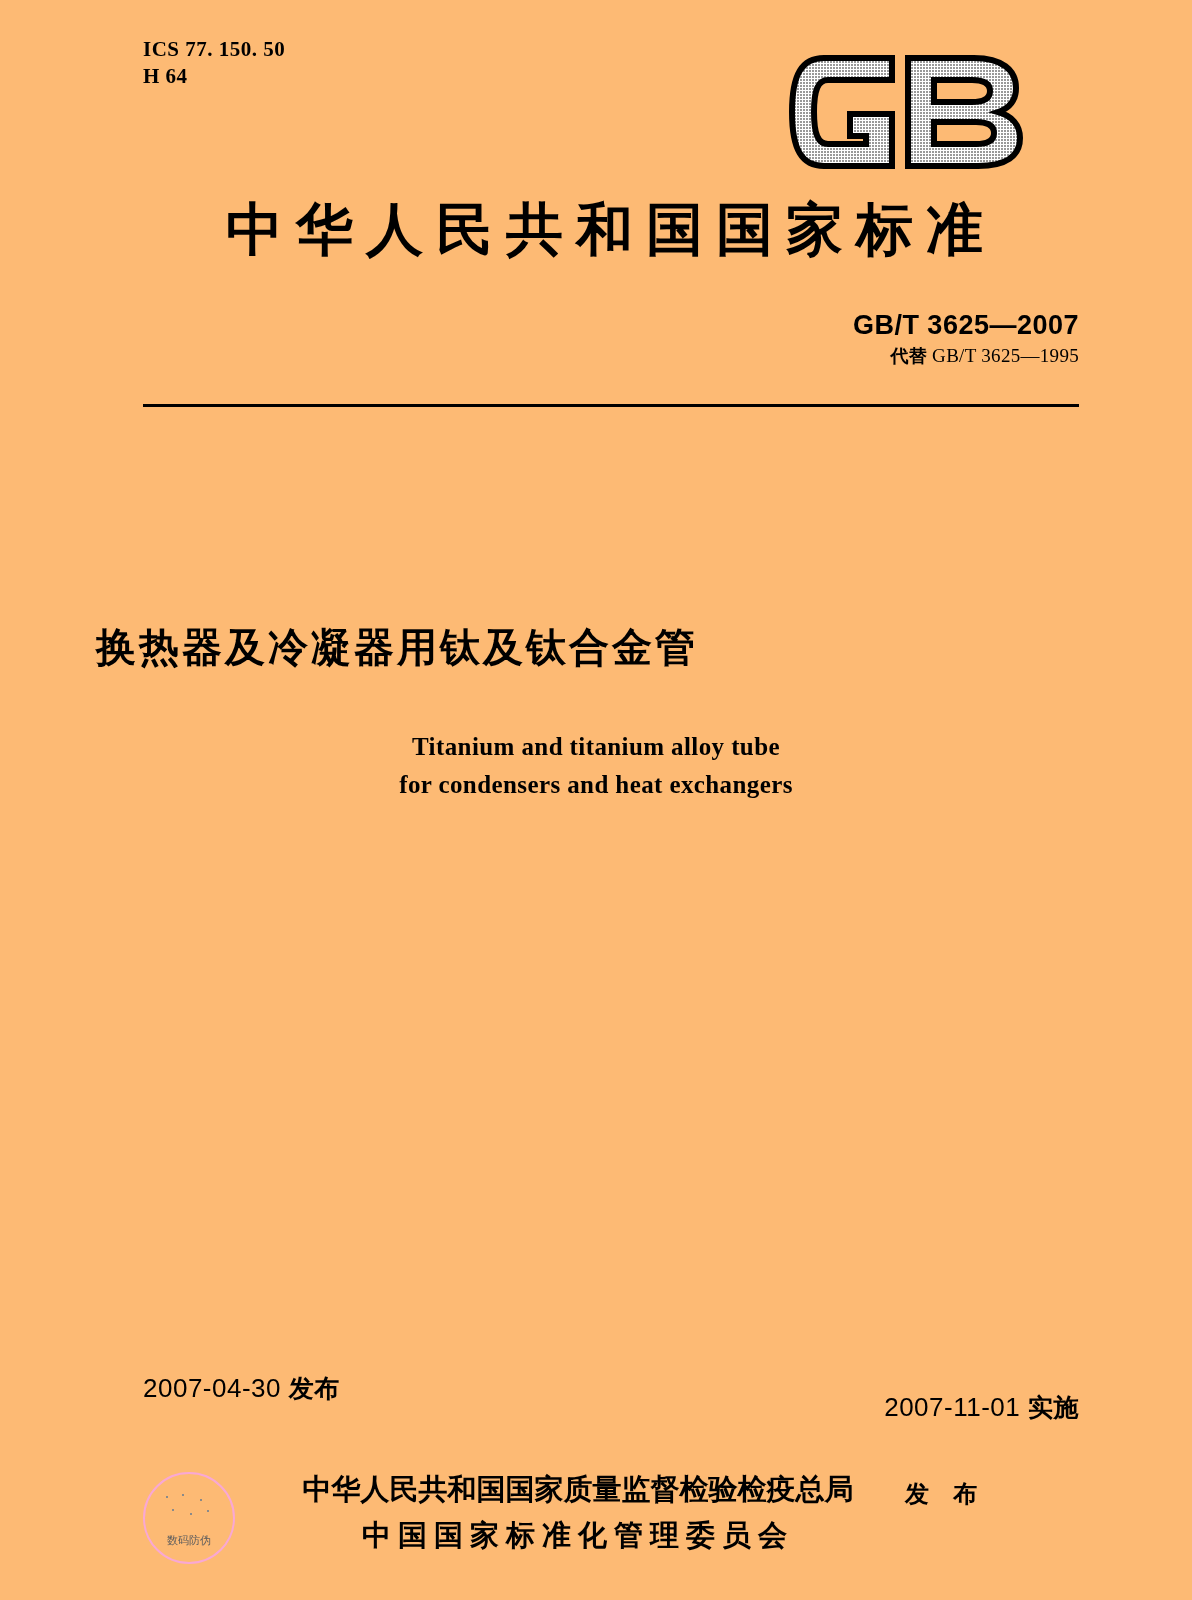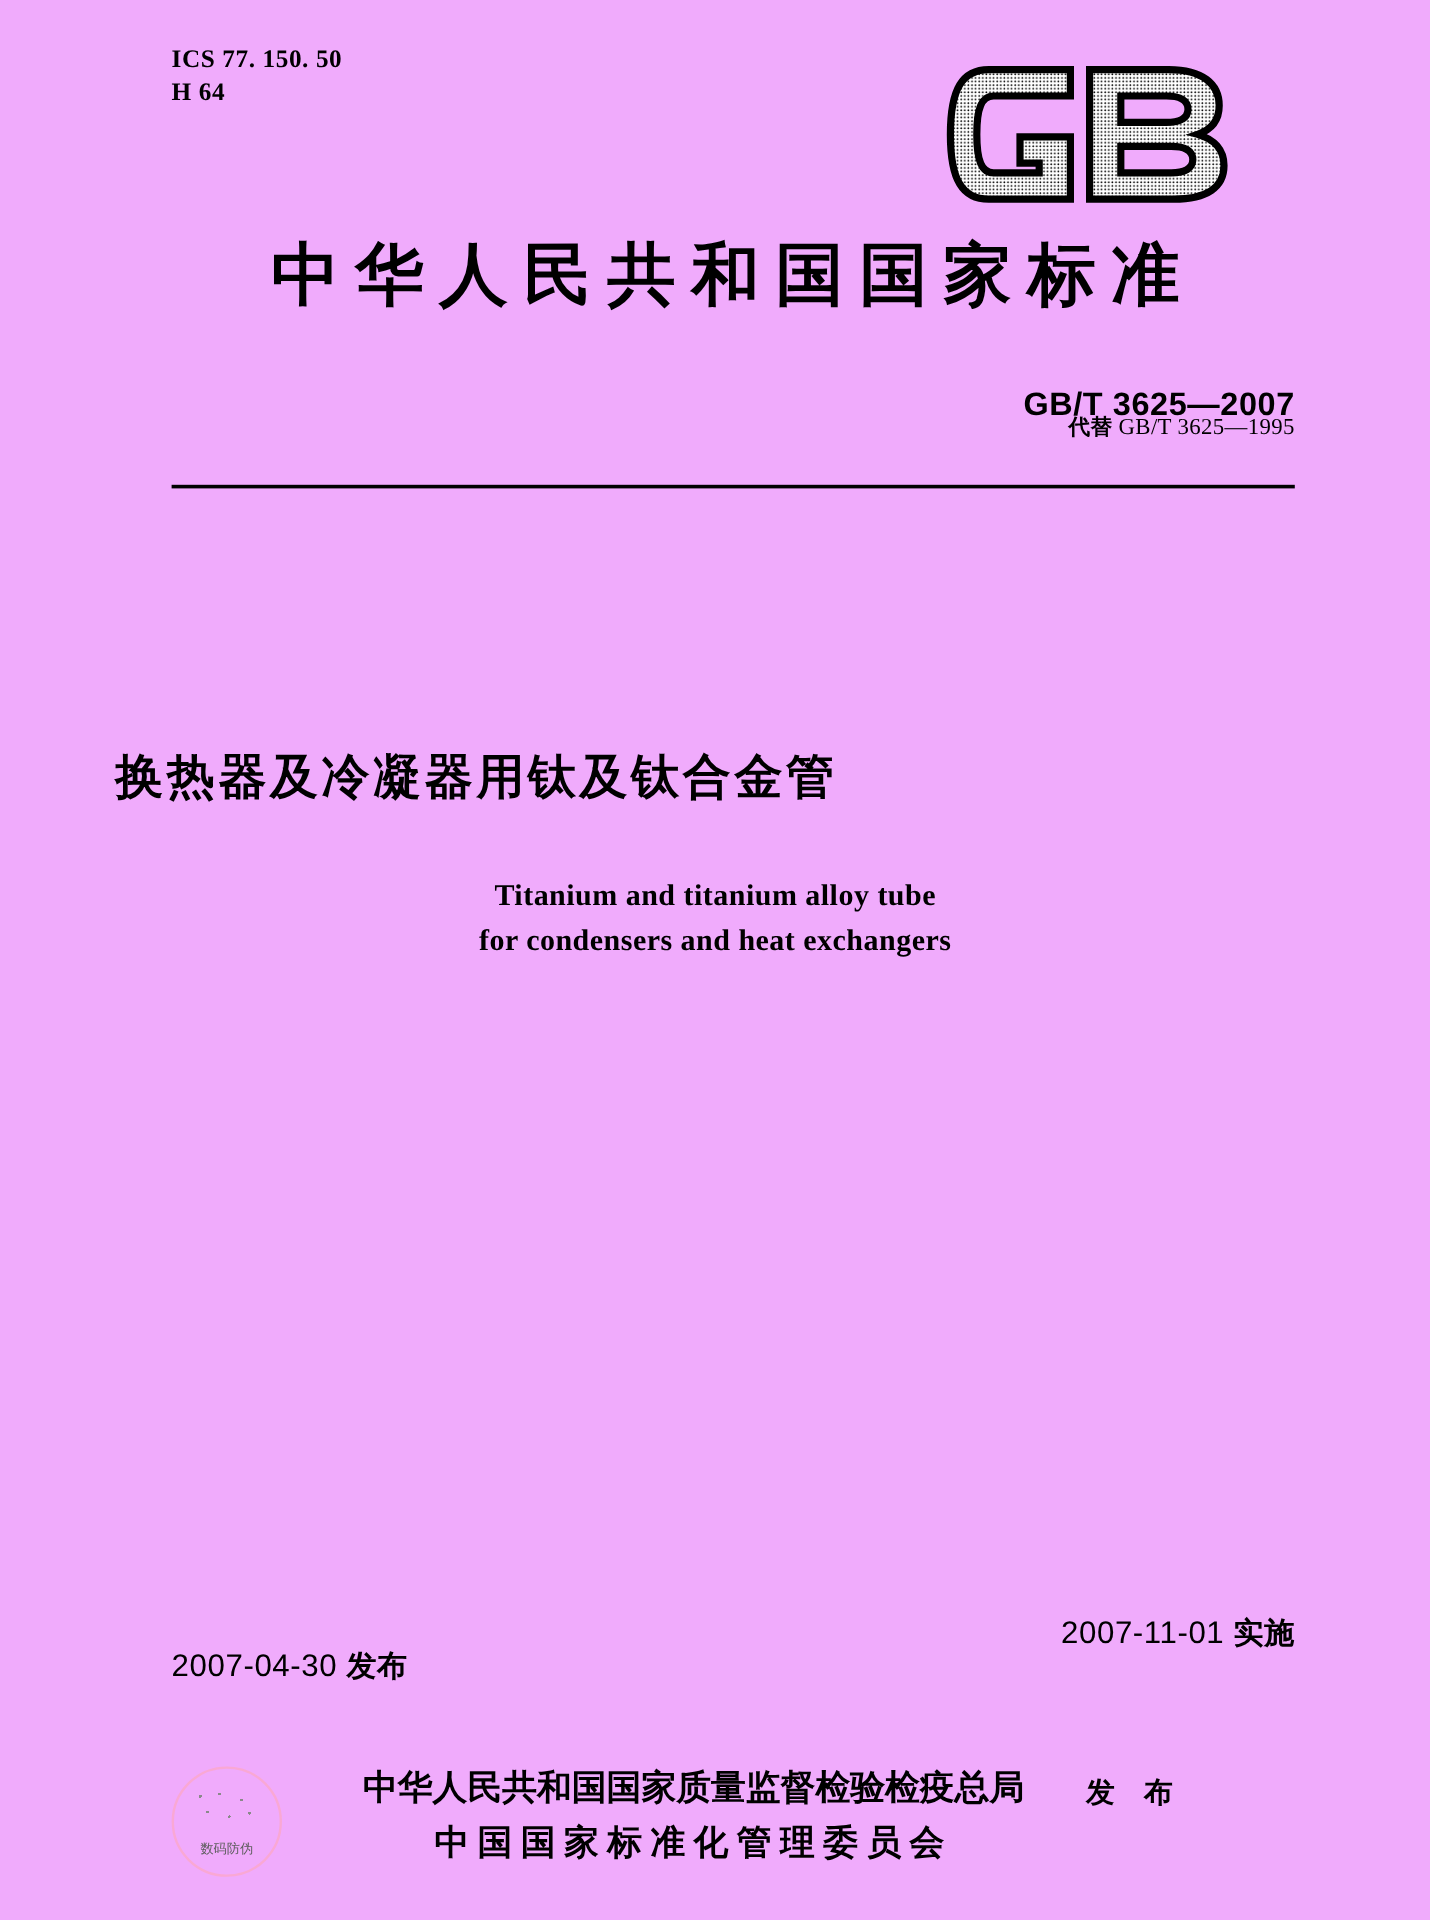--- a/index.html
+++ b/index.html
@@ -4,21 +4,21 @@
 <style>
   html, body {
     margin: 0;
     padding: 0;
     background: #ffffff;
   }
   .page {
     position: relative;
     width: 1192px;
     height: 1600px;
-    background: #f0abfc;
+    background: #fdba74;
     font-family: "Liberation Serif", serif;
     overflow: hidden;
   }
 
   
   .ics-block {
     position: absolute;
     left: 143px;
     top: 36px;
     font-family: "Liberation Serif", serif;
@@ -58,21 +58,20 @@
   .std-number {
     position: absolute;
     right: 113px;
     top: 310px;
     text-align: right;
     font-family: "Liberation Sans", sans-serif;
     font-weight: bold;
     font-size: 27px;
     letter-spacing: 0.5px;
     color: #000;
-    margin-top: 12px;
   }
   .std-replaces {
     position: absolute;
     right: 113px;
     top: 344px;
     text-align: right;
     font-family: "Liberation Serif", serif;
     font-size: 19px;
     letter-spacing: 0.3px;
     color: #000;
@@ -133,21 +132,21 @@
   }
   .date-issue .cn,
   .date-impl .cn {
     font-family: Liberation Mono, monospace;
     font-weight: bold;
     font-size: 25px;
   }
   .date-impl {
     position: absolute;
     right: 113px;
-    top: 1344px;
+    top: 1391px;
     font-family: "Liberation Sans", sans-serif;
     font-size: 26px;
     letter-spacing: 0.5px;
     color: #000;
   }
 
   
   .footer {
     position: absolute;
     left: 143px;

